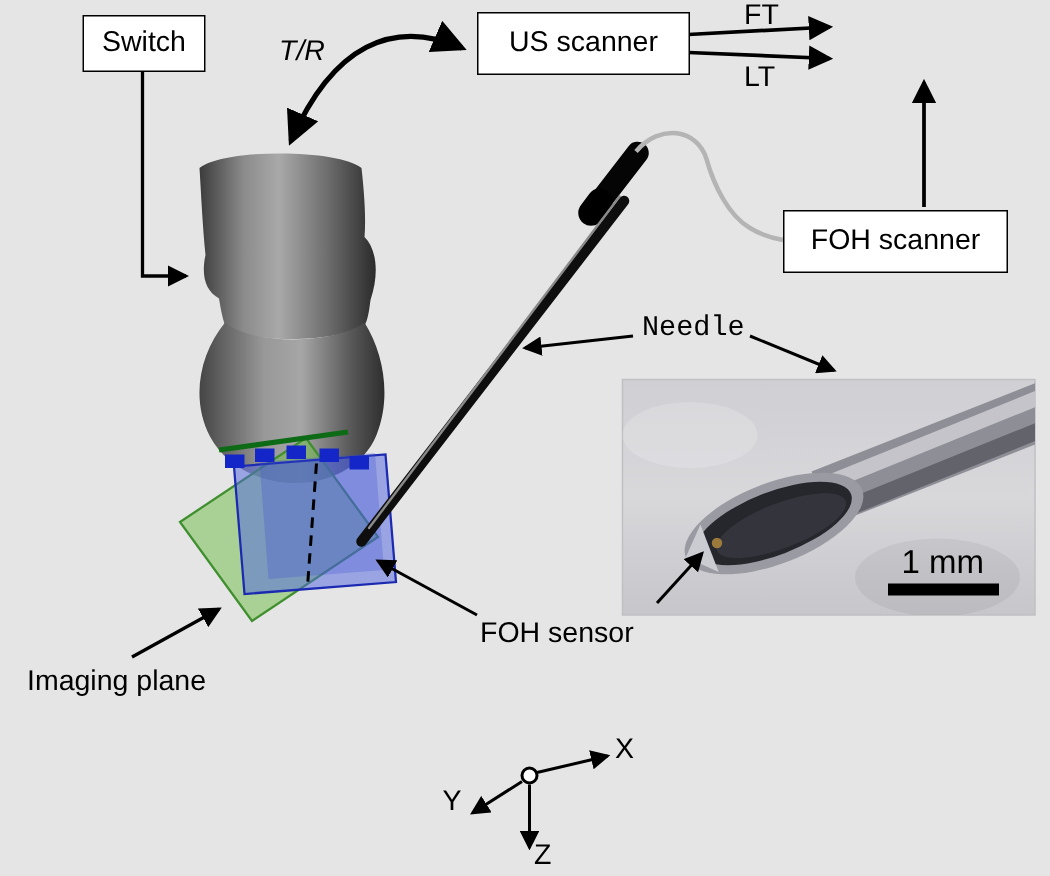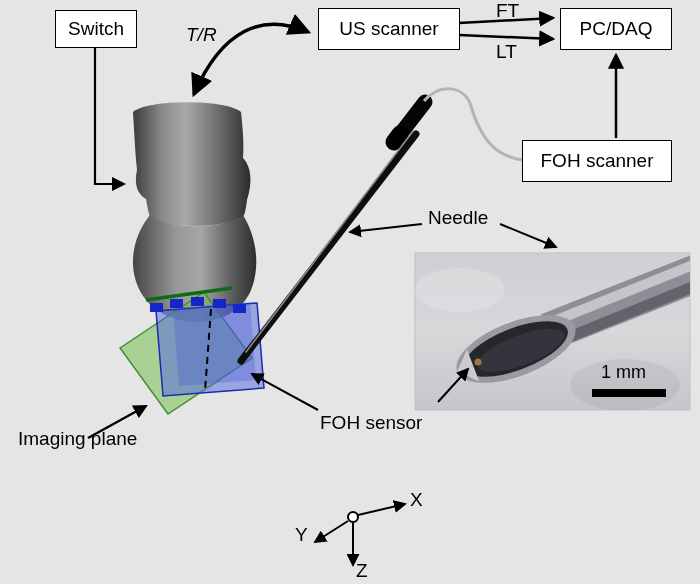--- a/index.html
+++ b/index.html
@@ -15,24 +15,24 @@
   }
   .box-switch{left:55px;top:10px;width:80px;height:36px;}
   .box-scanner{left:318px;top:8px;width:140px;height:40px;}
   .box-pcdaq{left:560px;top:8px;width:110px;height:40px;}
   .box-foh{left:522px;top:140px;width:148px;height:40px;}
   .lbl{position:absolute;font-size:19px;white-space:nowrap;z-index:5;}
   .lbl-tr{left:186px;top:24px;font-style:italic;}
   .lbl-ft{left:496px;top:0px;}
   .lbl-lt{left:496px;top:41px;text-align:right;}
   .lbl-usprobe{left:24px;top:222px;}
-  .lbl-needle{left:428px;top:207px;}
+  .lbl-needle{left:428px;top:207px;font-family:Liberation Mono, monospace;}
   .lbl-fohsensor{left:290px;top:412px;margin-left:30px;}
-  .lbl-imaging{left:18px;top:428px;}
-  .lbl-scale{left:601px;top:362px;font-size:18px;}
+  .lbl-imaging{left:18px;top:444px;}
+  .lbl-scale{left:601px;top:362px;font-size:22px;}
   .lbl-ax{font-size:19px;}
   .lbl-x{left:410px;top:489px;}
   .lbl-y{left:295px;top:524px;}
   .lbl-z{left:356px;top:560px;}
 </style>
 </head>
 <body>
 
 <div class="fig">
 
@@ -133,21 +133,20 @@
     <g stroke="#000" fill="none" stroke-width="2">
       <line x1="358" y1="515" x2="405" y2="504" marker-end="url(#arr)"></line>
       <line x1="348" y1="521" x2="315" y2="542" marker-end="url(#arr)"></line>
       <line x1="353" y1="523" x2="353" y2="565" marker-end="url(#arr)"></line>
       <circle cx="353" cy="517" r="5" fill="#fff"></circle>
     </g>
   </svg>
 
   <div class="box box-switch">Switch</div>
   <div class="box box-scanner">US scanner</div>
-  <div class="box box-pcdaq">PC/DAQ</div>
   <div class="box box-foh">FOH scanner</div>
 
   <div class="lbl lbl-tr">T/R</div>
   <div class="lbl lbl-ft">FT</div>
   <div class="lbl lbl-lt">LT</div>
   <div class="lbl lbl-needle">Needle</div>
   <div class="lbl lbl-fohsensor">FOH sensor</div>
   <div class="lbl lbl-imaging">Imaging plane</div>
   <div class="lbl lbl-scale">1 mm</div>
   <div class="lbl lbl-ax lbl-x">X</div>

